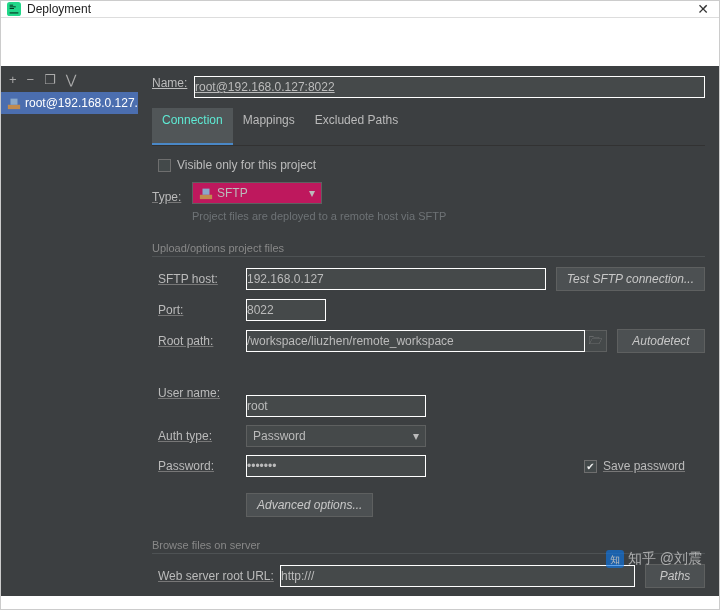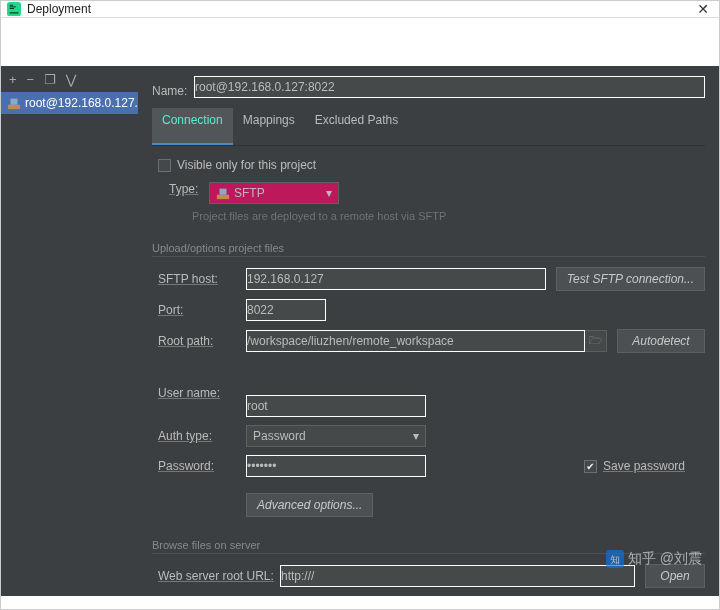--- a/index.html
+++ b/index.html
@@ -11,30 +11,30 @@
 .titlebar .close { color: #333; font-size: 14px; padding: 0 4px; }
 .content { flex: 1; display: flex; background: #3c3f41; }
 .sidebar { width: 137px; background: #3c3f41; display: flex; flex-direction: column; }
 .sidetoolbar { height: 26px; display: flex; align-items: center; gap: 10px; padding: 0 8px; color: #aaa; }
 .sidetoolbar span { font-size: 13px; line-height: 1; }
 .tree { flex: 1; }
 .tree-item { height: 22px; display: flex; align-items: center; padding-left: 6px; background: #4b6eaf; color: #fff; }
 .tree-item .srv-icon { width: 14px; height: 14px; margin-right: 4px; flex-shrink:0; }
 .tree-item .lbl { white-space: nowrap; overflow: hidden; font-size: 12px; }
 .main { flex: 1; display: flex; flex-direction: column; padding: 10px 14px 0 14px; color: #bbb; }
-.row { display: flex; align-items: flex-end; margin-bottom: 10px; }
+.row { display: flex; align-items: flex-start; margin-bottom: 10px; text-decoration: underline; }
 .name-row .lbl { width: 42px; color: #bbb; }
 .input { background: #45494a; border: 1px solid #ffffff; color: #bbb; height: 22px; padding: 0 0; font-size: 12px; outline: none; }
 .name-input { flex: 1; }
 .tabs { display: flex; border-bottom: 1px solid #323232; margin-bottom: 8px; }
 .tab { padding: 5px 10px; color: #bbb; cursor: pointer; }
 .tab.active { background: #515658; color: #5eead4; border-bottom: 2px solid #4a88c7; padding-bottom: 16px; }
 .checkrow { display: flex; align-items: center; margin: 4px 0 10px 6px; color: #bbb; }
 .chk { width: 13px; height: 13px; border: 1px solid #6e6e6e; background: #43494a; margin-right: 6px; display: inline-flex; align-items:center; justify-content:center; font-size:10px; color:#eee; }
-.type-row { display: flex; align-items: flex-start; margin-bottom: 4px; margin-left: 17px; }
+.type-row { display: flex; align-items: flex-end; margin-bottom: 4px; }
 .type-row .lbl { width: 40px; }
 .combo { display:flex; align-items:center; background:#be185d; border:1px solid #5e6060; height:22px; padding:0 6px; width:130px; justify-content:space-between; }
 .combo2 { display:flex; align-items:center; background:#45494a; border:1px solid #5e6060; height:22px; padding:0 6px; justify-content:space-between; }
 .help { color: #6e7376; font-size: 11px; margin: 2px 0 14px 40px; }
 .section { color: #888; font-size: 11px; border-bottom: 1px solid #4e5254; padding-bottom: 2px; margin: 6px 0 10px 0; }
 .form-row { display:flex; align-items:center; margin-bottom: 8px; padding-left: 6px; }
 .form-row .lbl { width: 88px; color:#bbb; }
 .form-row .lbl2 { width: 122px; color:#bbb; }
 .btn { background: #4c5052; border: 1px solid #5e6060; color: #c8c8c8; height: 24px; padding: 0 10px; font-size:12px; cursor:pointer;font-style:italic; }
 .btn-primary { background: #365880; border:1px solid #4a708b; color:#eee; }
@@ -153,21 +153,21 @@
         <span class="lbl"></span>
         <button class="btn">Advanced options...</button>
       </div>
 
       <div style="height:8px"></div>
       <div class="section">Browse files on server</div>
       <div class="form-row">
         <span class="lbl2 underline">Web server root URL:</span>
         <input class="input" style="flex: 1 1 0%;" value="http:///">
         <span style="width:10px"></span>
-        <button class="btn" style="width:60px">Open</button>
+        <button class="btn" style="width:60px">Paths</button>
       </div>
     </div>
   </div>
   <div class="bottom">
     <span class="help-btn">?</span>
     <span class="spacer"></span>
     <button class="btn btn-primary" style="width:70px;margin-right:8px">OK</button>
     <button class="btn" style="width:70px">Cancel</button>
   </div>
   <div class="watermark">

